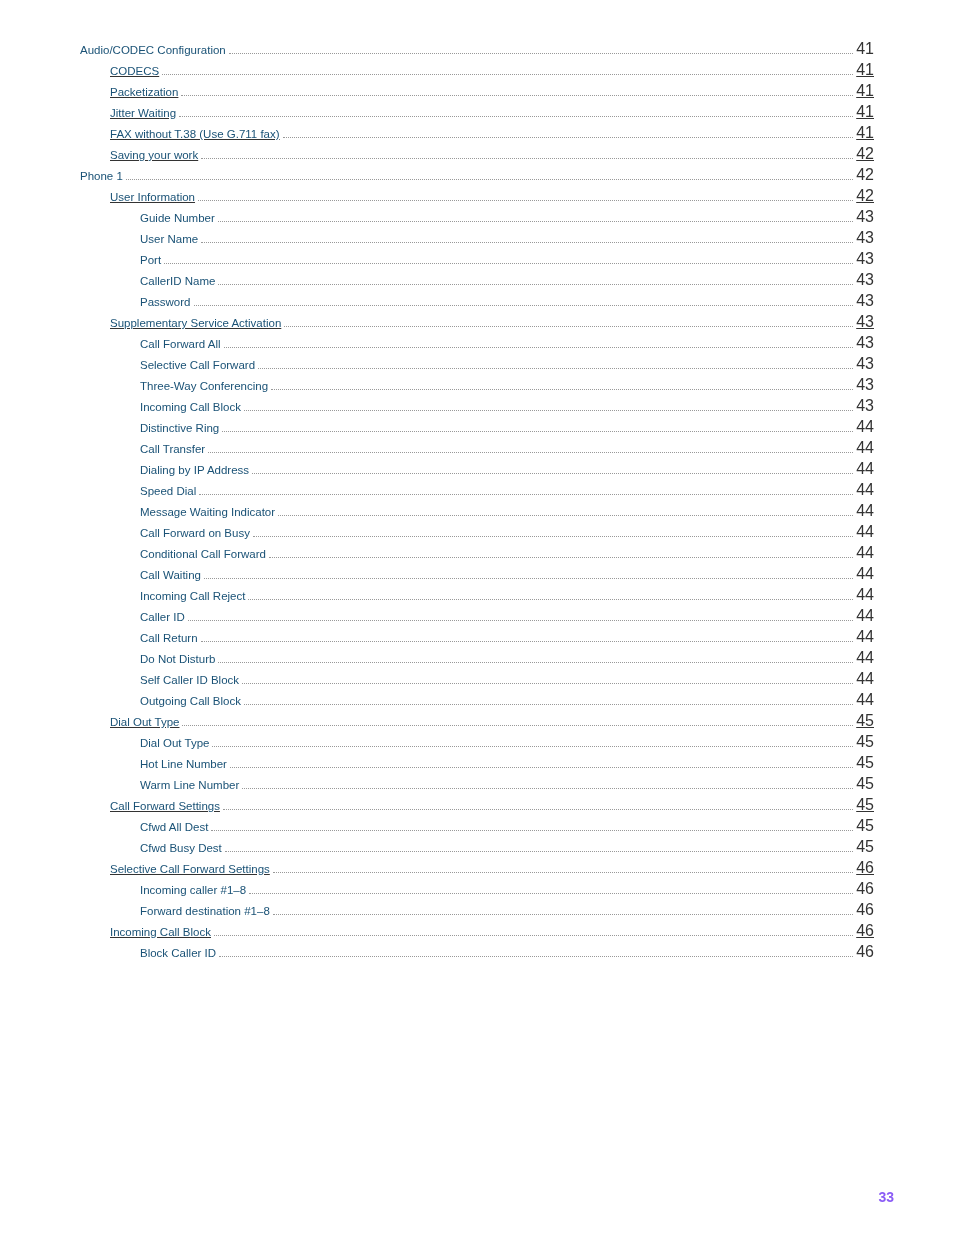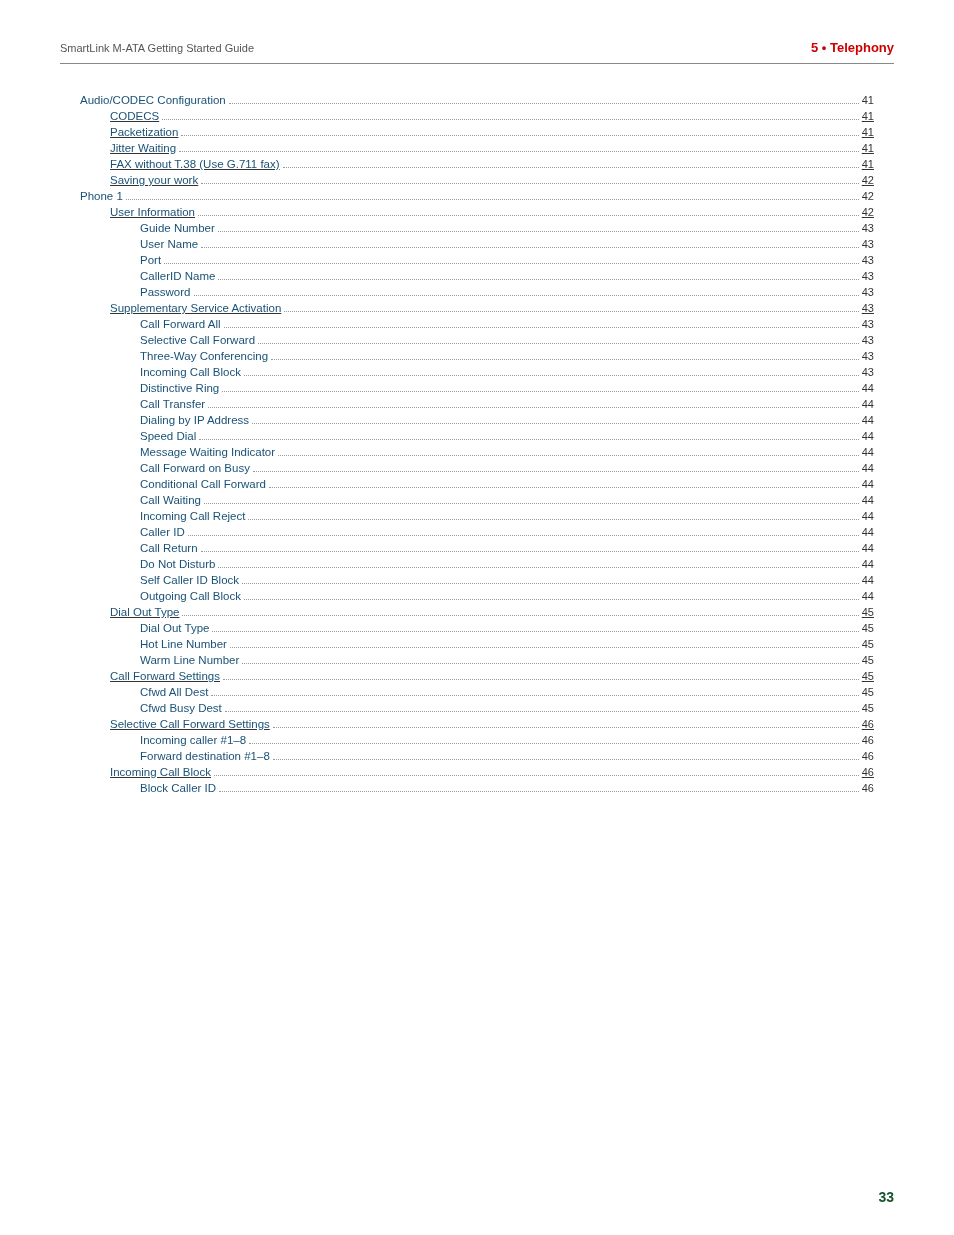--- a/index.html
+++ b/index.html
@@ -61,47 +61,43 @@
       flex: 1;
       border-bottom: 1px dotted #999;
       margin: 0 3px 3px 3px;
       min-width: 20px;
     }
 
     .toc-page {
       color: #333;
       white-space: nowrap;
       flex-shrink: 0;
-      font-size: 11px;
+      font-size: 16px;
     }
 
     
     .indent-0 { padding-left: 0px; }
     .indent-1 { padding-left: 30px; text-decoration: underline; }
     .indent-2 { padding-left: 60px; }
 
     .page-number {
       position: absolute;
       bottom: 30px;
       right: 60px;
       font-size: 14px;
       font-weight: bold;
-      color: #14532d;
+      color: #8b5cf6;
       text-align: right;
     }
   </style>
 </head>
 <body>
 
 <div class="page-container">
 
-  <div class="page-header">
-    <span class="header-left">SmartLink M-ATA Getting Started Guide</span>
-    <span class="header-right">5 • Telephony</span>
-  </div>
 
   <div class="toc-container" id="toc-list">
   <div class="toc-entry indent-0">
         <span class="toc-label">Audio/CODEC Configuration</span>
         <span class="toc-dots"></span>
         <span class="toc-page">41</span>
       </div>
       <div class="toc-entry indent-1">
         <span class="toc-label">CODECS</span>
         <span class="toc-dots"></span>

